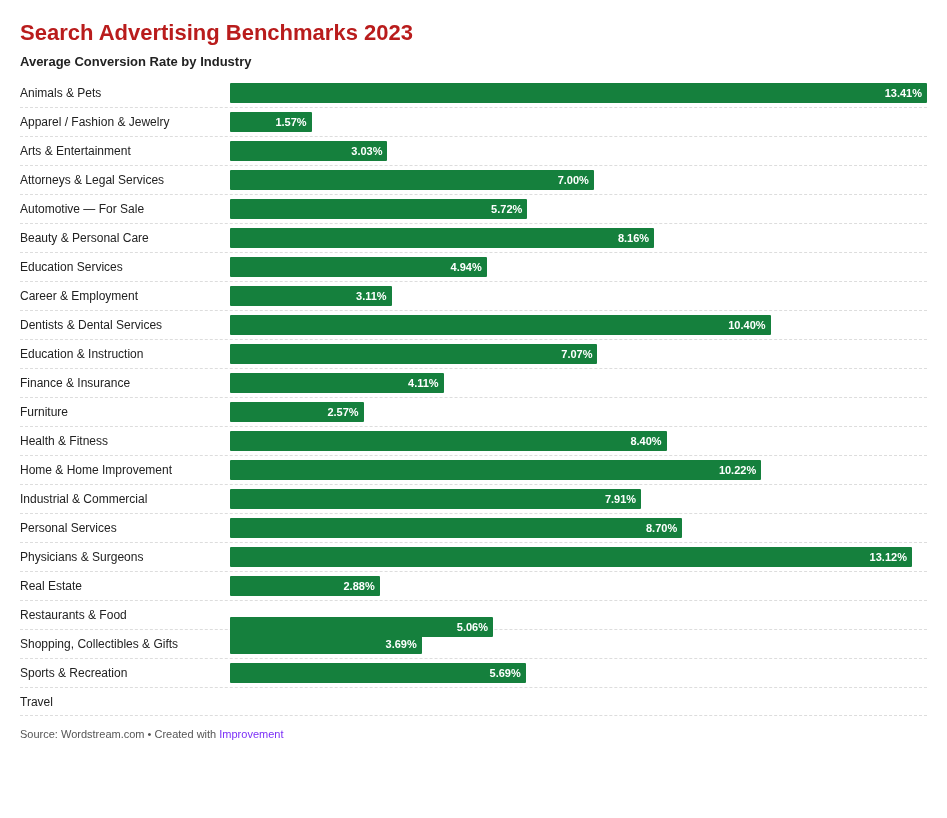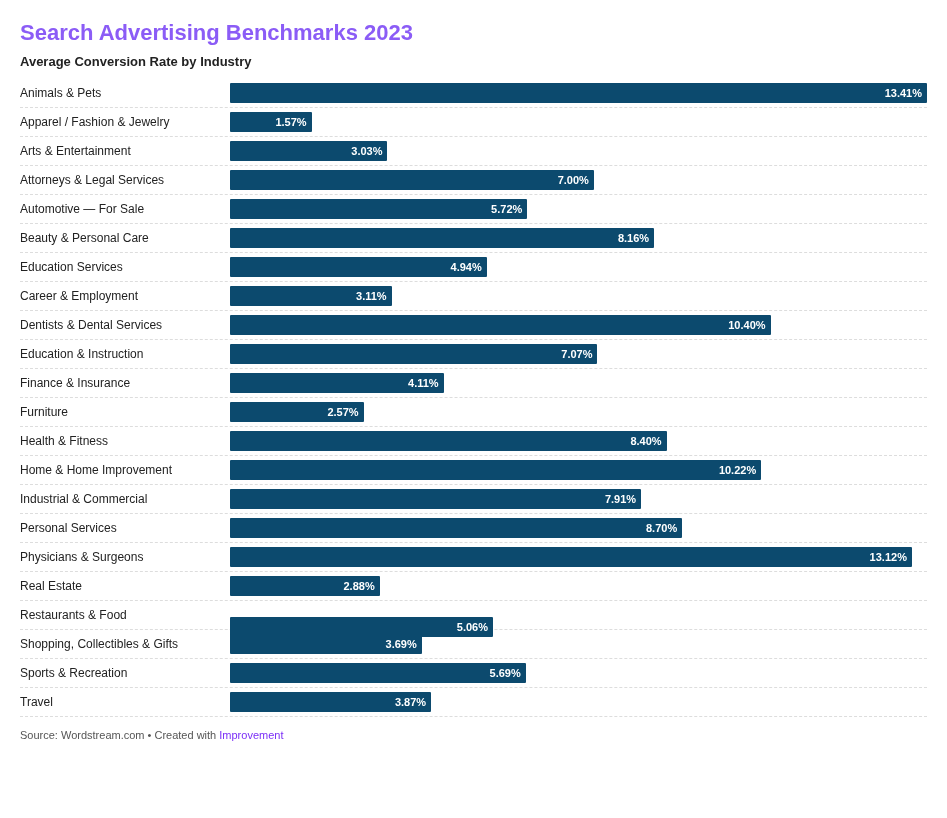--- a/index.html
+++ b/index.html
@@ -4,21 +4,21 @@
   <style>
     * { box-sizing: border-box; margin: 0; padding: 0; }
     body {
       font-family: Arial, sans-serif;
       background: #fff;
       padding: 20px;
       width: 947px;
       min-height: 818px;
     }
     #chart-title {
-      color: #8b5cf6;
+      color: #b91c1c;
       font-size: 22px;
       font-weight: bold;
       margin-bottom: 8px;
     }
     #chart-subtitle {
       font-size: 13px;
       font-weight: bold;
       color: #222;
       margin-bottom: 10px;
     }
@@ -42,21 +42,21 @@
     }
     .bar-area {
       flex: 1;
       position: relative;
       height: 20px;
       display: flex;
       align-items: center;
     }
     .bar-fill {
       height: 20px;
-      background: #0c4a6e;
+      background: #15803d;
       border-radius: 1px;
       display: flex;
       align-items: center;
       justify-content: flex-end;
       padding-right: 5px;
       min-width: 2px;
     }
     .bar-value {
       font-size: 11px;
       color: #fff;
@@ -243,23 +243,18 @@
     <div class="bar-row">
       <div class="bar-label">Sports &amp; Recreation</div>
       <div class="bar-area">
         <div class="bar-fill" style="width: 42.431%; max-width: 100%;">
           <span class="bar-value">5.69%</span>
         </div>
       </div>
     </div>
     <div class="bar-row">
       <div class="bar-label">Travel</div>
-      <div class="bar-area">
-        <div class="bar-fill" style="width: 28.8591%; max-width: 100%;">
-          <span class="bar-value">3.87%</span>
-        </div>
-      </div>
     </div>
   </div>
 
 <div class="source-text">
   <span>Source: Wordstream.com • Created with </span><a href="#">Improvement</a>
 </div>
 
 </body></html>

